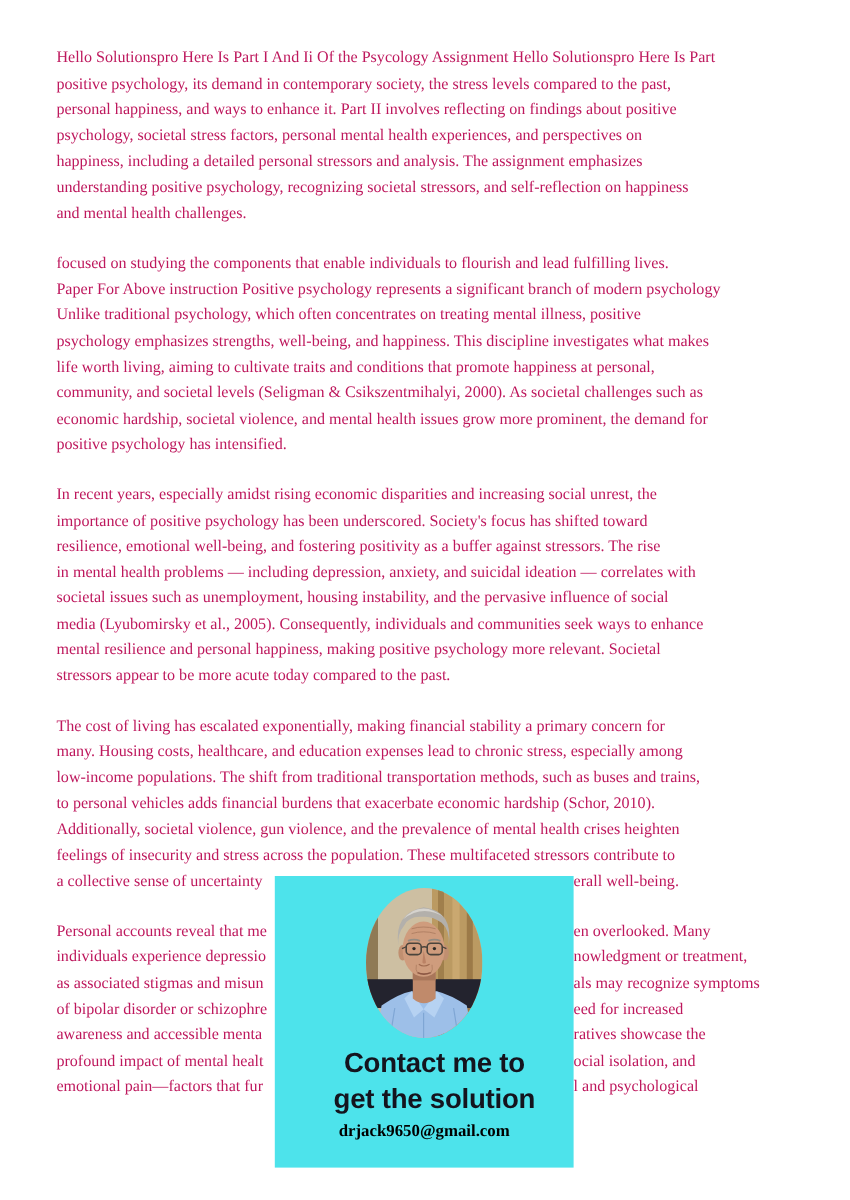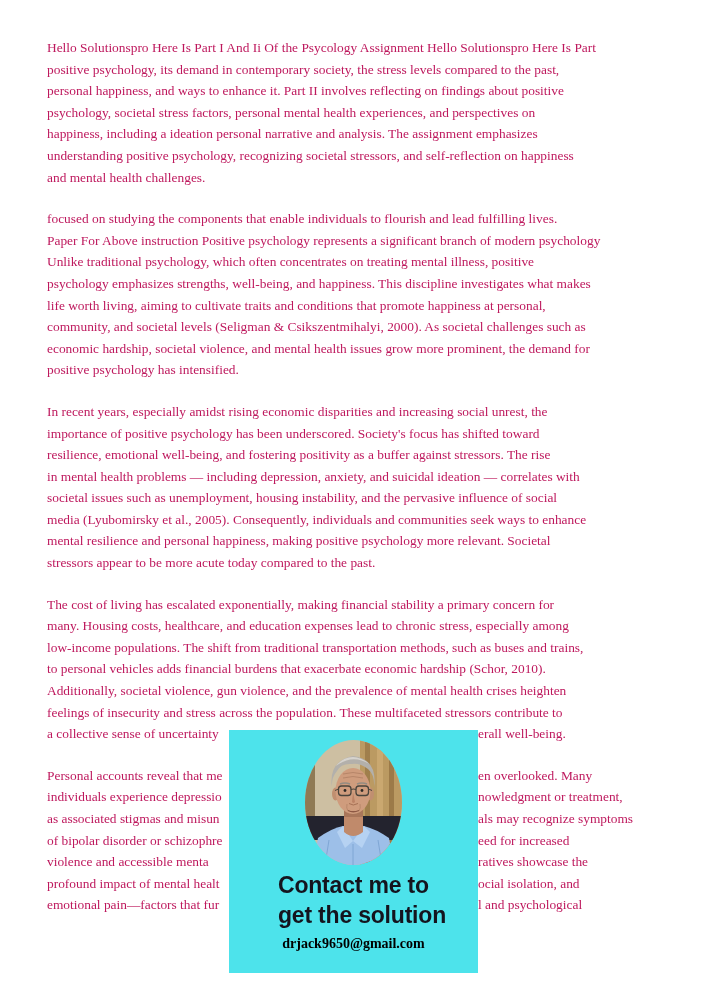--- a/index.html
+++ b/index.html
@@ -48,20 +48,21 @@
     width: 97px; height: 125px;
     line-height: 0;
   }
   .headline {
     margin-top: 5px;
     font-family: "Liberation Sans", sans-serif;
     font-weight: 700;
     font-size: 23px;
     line-height: 30px;
     letter-spacing: -0.2px;
+    text-align: center;
     margin-left: 17px;
   }
   .email {
     margin-top: 1px;
     font-family: "Liberation Serif", serif;
     font-weight: 700;
     font-size: 14px;
     line-height: 26px;
     color: #000000;
     text-align: center;
@@ -71,21 +72,21 @@
 <body>
 
 <div class="page" style="background: rgb(255, 255, 255);">
 
   <div class="text-col" id="essay-paragraphs" style="color: #be185d;">
       <div class="paragraph">
         <div class="line">Hello Solutionspro Here Is Part I And Ii Of the Psycology Assignment Hello Solutionspro Here Is Part</div>
         <div class="line">positive psychology, its demand in contemporary society, the stress levels compared to the past,</div>
         <div class="line">personal happiness, and ways to enhance it. Part II involves reflecting on findings about positive</div>
         <div class="line">psychology, societal stress factors, personal mental health experiences, and perspectives on</div>
-        <div class="line">happiness, including a ideation personal narrative and analysis. The assignment emphasizes</div>
+        <div class="line">happiness, including a detailed personal stressors and analysis. The assignment emphasizes</div>
         <div class="line">understanding positive psychology, recognizing societal stressors, and self-reflection on happiness</div>
         <div class="line">and mental health challenges.</div>
       </div>
       <div class="paragraph">
         <div class="line">focused on studying the components that enable individuals to flourish and lead fulfilling lives.</div>
         <div class="line">Paper For Above instruction Positive psychology represents a significant branch of modern psychology</div>
         <div class="line">Unlike traditional psychology, which often concentrates on treating mental illness, positive</div>
         <div class="line">psychology emphasizes strengths, well-being, and happiness. This discipline investigates what makes</div>
         <div class="line">life worth living, aiming to cultivate traits and conditions that promote happiness at personal,</div>
         <div class="line">community, and societal levels (Seligman &amp; Csikszentmihalyi, 2000). As societal challenges such as</div>
@@ -109,21 +110,21 @@
         <div class="line">to personal vehicles adds financial burdens that exacerbate economic hardship (Schor, 2010).</div>
         <div class="line">Additionally, societal violence, gun violence, and the prevalence of mental health crises heighten</div>
         <div class="line">feelings of insecurity and stress across the population. These multifaceted stressors contribute to</div>
         <div class="line"><span>a collective sense of uncertainty</span><span class="frag-right">erall well-being.</span></div>
       </div>
       <div class="paragraph">
         <div class="line"><span>Personal accounts reveal that me</span><span class="frag-right">en overlooked. Many</span></div>
         <div class="line"><span>individuals experience depressio</span><span class="frag-right">nowledgment or treatment,</span></div>
         <div class="line"><span>as associated stigmas and misun</span><span class="frag-right">als may recognize symptoms</span></div>
         <div class="line"><span>of bipolar disorder or schizophre</span><span class="frag-right">eed for increased</span></div>
-        <div class="line"><span>violence and accessible menta</span><span class="frag-right">ratives showcase the</span></div>
+        <div class="line"><span>awareness and accessible menta</span><span class="frag-right">ratives showcase the</span></div>
         <div class="line"><span>profound impact of mental healt</span><span class="frag-right">ocial isolation, and</span></div>
         <div class="line"><span>emotional pain—factors that fur</span><span class="frag-right">l and psychological</span></div>
       </div>
     </div>
 
   <div class="overlay" id="contact-overlay" style="background: rgb(77, 227, 235);">
     <div class="photo-wrap">
       <svg width="97" height="125" viewBox="0 0 97 125" xmlns="http://www.w3.org/2000/svg">
         <defs>
           <clipPath id="ovalClip">

